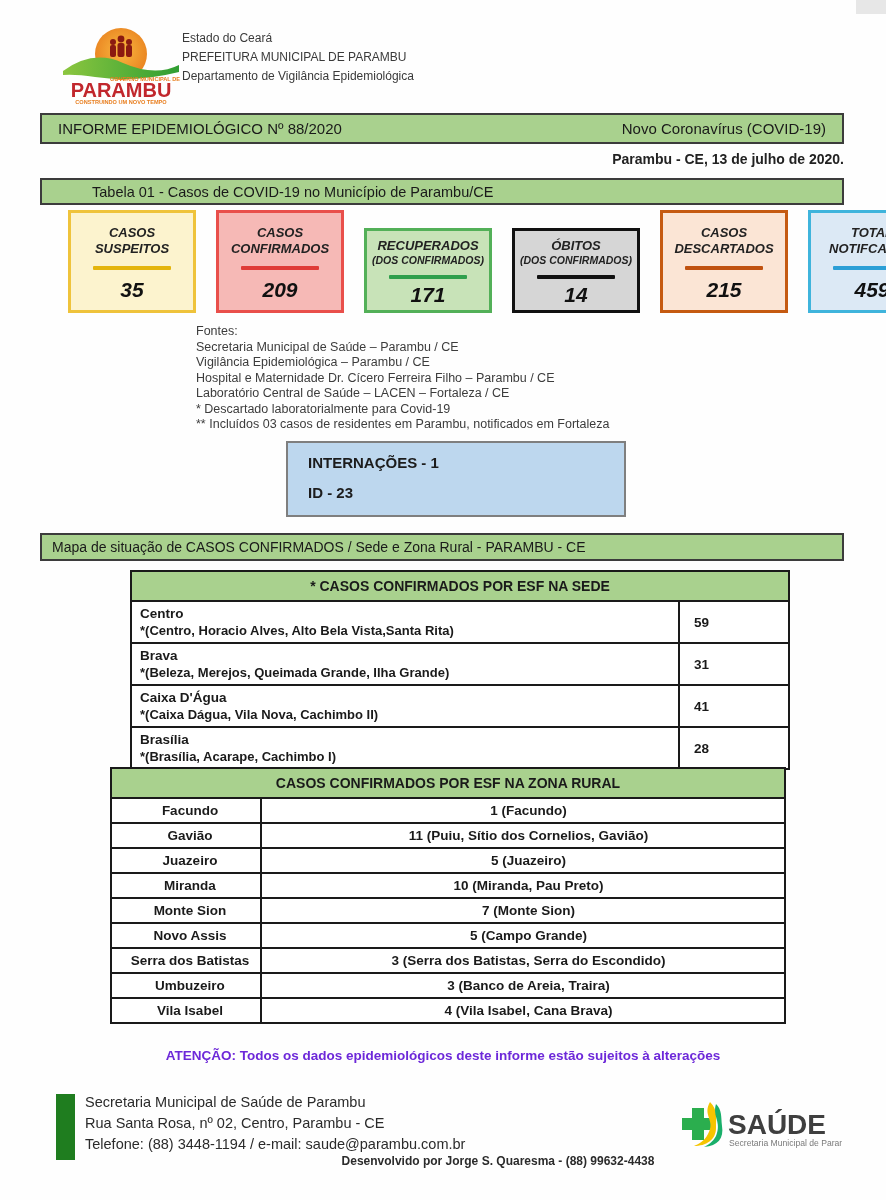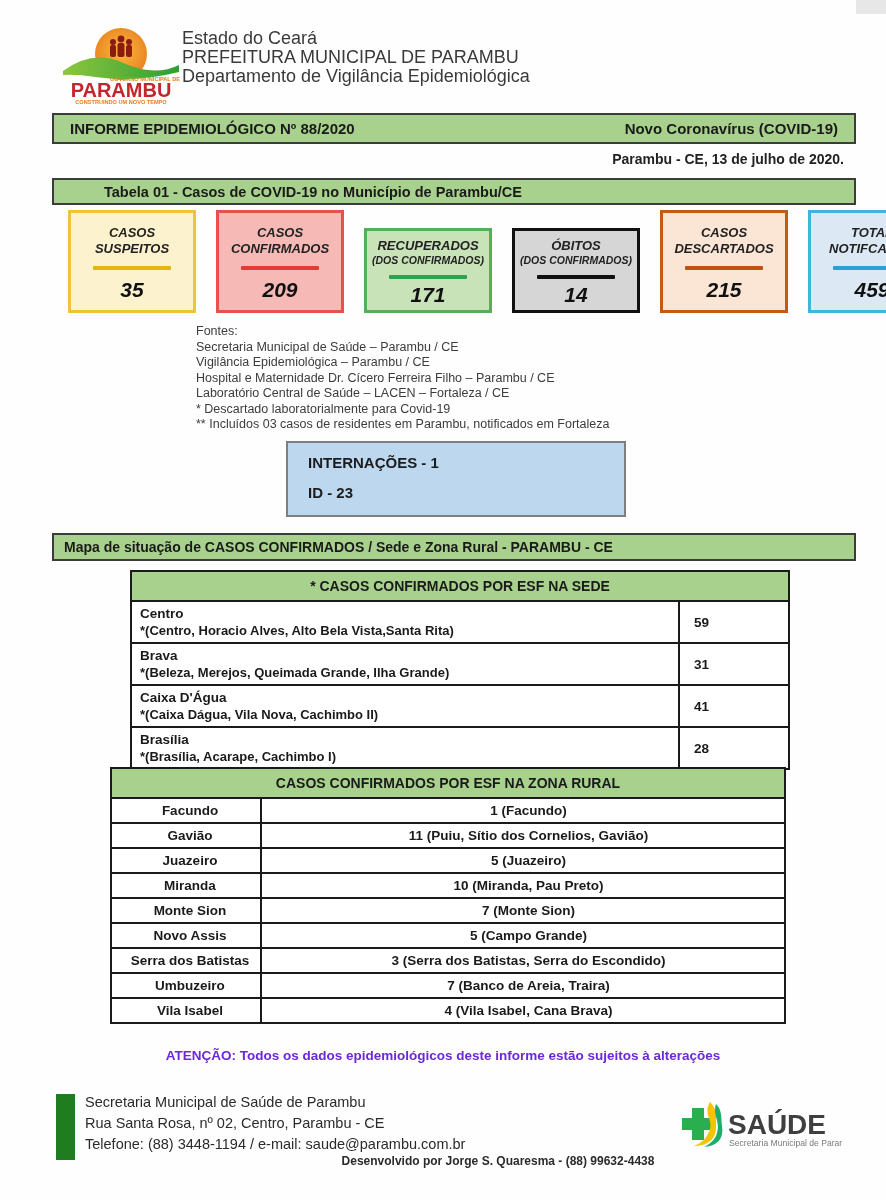--- a/index.html
+++ b/index.html
@@ -2,25 +2,25 @@
 <html lang="pt-BR"><head>
 <meta charset="utf-8">
 <style>
   html,body{margin:0;padding:0;background:#ffffff;}
   #page{position:relative;width:886px;height:1200px;background:#fefefe;overflow:hidden;
         font-family:"Liberation Sans",sans-serif;color:#1a1a1a;}
   .smudge{position:absolute;top:0;right:0;width:30px;height:14px;background:#cfcfcf;opacity:.5;}
 
   
   .logo{position:absolute;left:55px;top:25px;width:130px;height:80px;}
-  .hdr-text{position:absolute;left:182px;top:29px;font-size:18px;line-height:19px;color:#3a3a3a;}
-
-  
-  .gbar{position:absolute;left:52px;width:804px;border:2px solid #3c3c3c;display:flex;align-items:center;
-        font-weight:bold;box-sizing:border-box;}
+  .hdr-text{position:absolute;left:182px;top:29px;font-size:12px;line-height:19px;color:#3a3a3a;}
+
+  
+  .gbar{position:absolute;left:40px;width:804px;border:2px solid #3c3c3c;display:flex;align-items:center;
+        font-weight:normal;box-sizing:border-box;}
   #bar1{top:113px;height:31px;justify-content:space-between;padding:0 16px;font-size:15px;}
   #bar2{top:178px;height:27px;padding-left:50px;font-size:14.5px;border-width:2px;}
   #bar3{top:533px;height:28px;padding-left:10px;font-size:14px;}
 
   .date-line{position:absolute;right:42px;top:151px;font-size:14px;font-weight:bold;color:#222;}
 
   
   .cards{position:absolute;left:68px;top:210px;width:868px;display:flex;gap:20px;font-style:italic;}
   .card{flex:1;height:103px;border:3px solid;box-sizing:border-box;display:flex;flex-direction:column;
         align-items:center;padding-top:12px;}
@@ -225,21 +225,21 @@
     <tr>
       <td class="rcol1">Novo Assis</td>
       <td class="rcol2">5 (Campo Grande)</td>
     </tr>
     <tr>
       <td class="rcol1">Serra dos Batistas</td>
       <td class="rcol2">3 (Serra dos Batistas, Serra do Escondido)</td>
     </tr>
     <tr>
       <td class="rcol1">Umbuzeiro</td>
-      <td class="rcol2">7 (Banco de Areia, Traira)</td>
+      <td class="rcol2">3 (Banco de Areia, Traira)</td>
     </tr>
     <tr>
       <td class="rcol1">Vila Isabel</td>
       <td class="rcol2">4 (Vila Isabel, Cana Brava)</td>
     </tr>
   </tbody>
     </table>
 
   <div class="attention">ATENÇÃO: Todos os dados epidemiológicos deste informe estão sujeitos à alterações</div>
 

